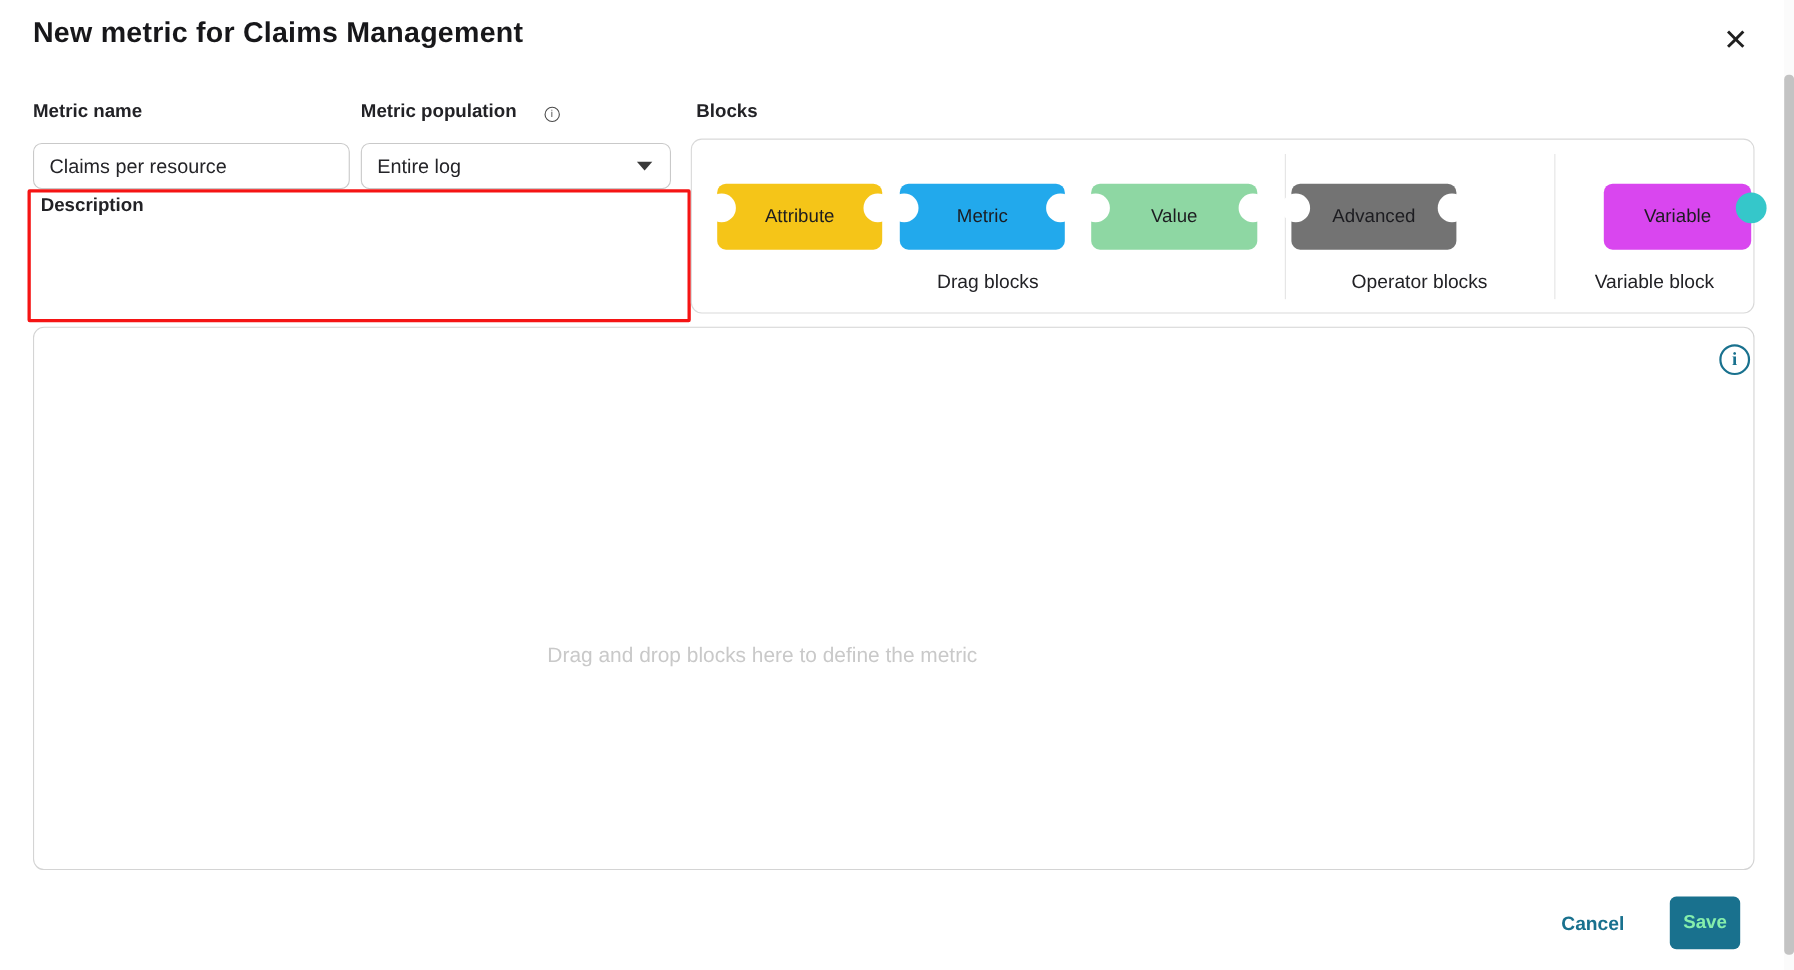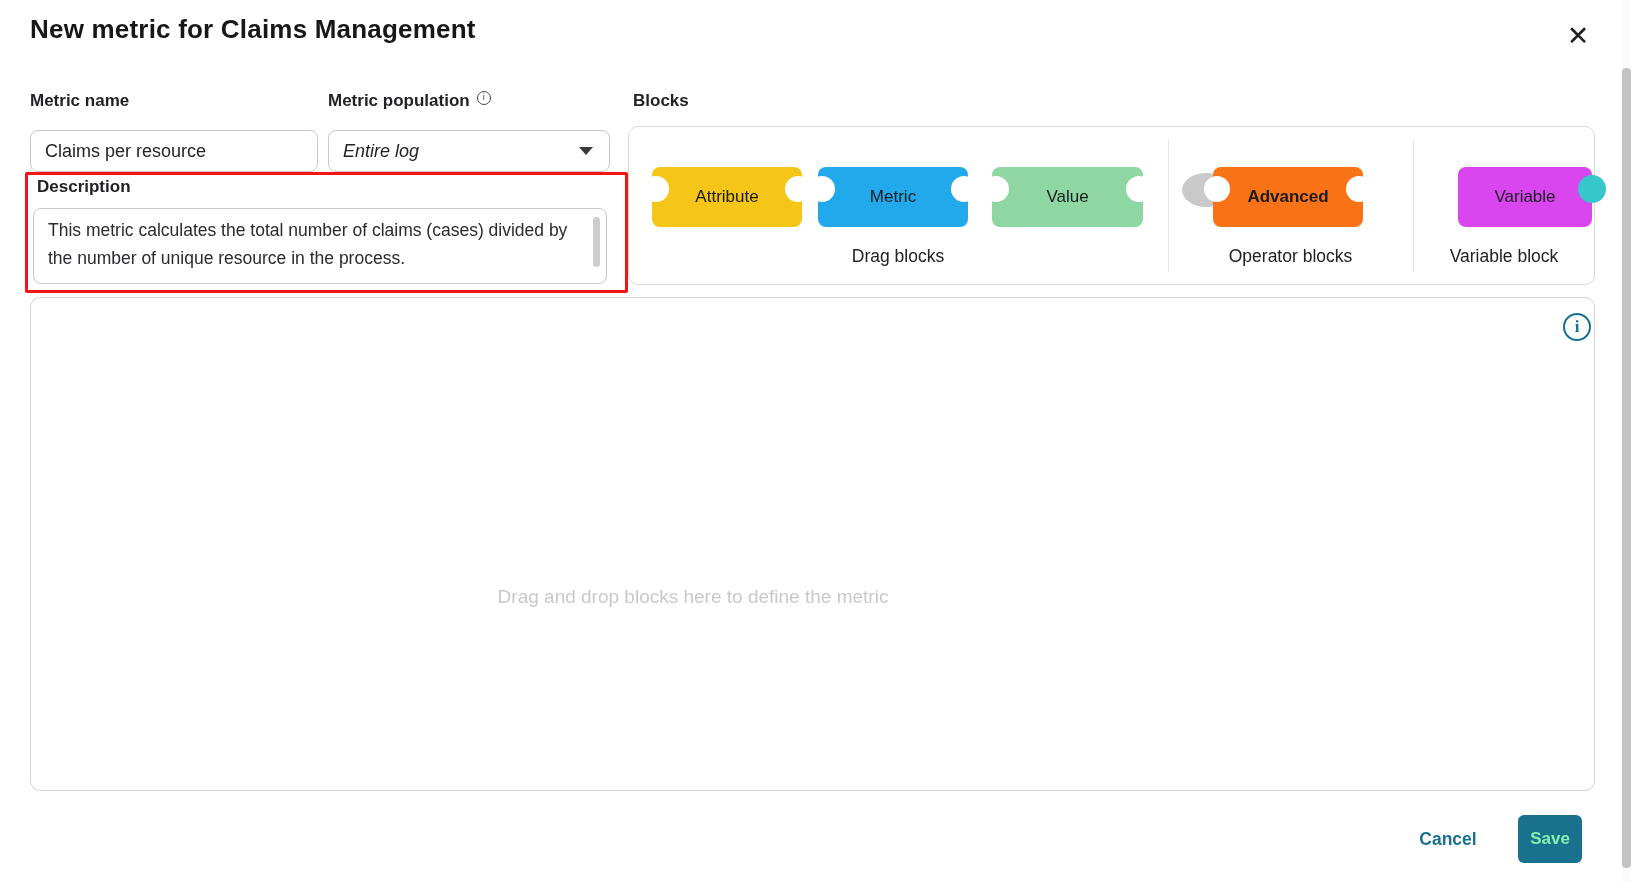--- a/index.html
+++ b/index.html
@@ -29,21 +29,21 @@
     font-size: 27px; line-height: 36px; text-align: center;
     color: #202020; cursor: pointer; background: none; border: none;
     font-family: "Liberation Sans", sans-serif;
   }
 
   
   .field-label {
     font-size: 17px; font-weight: 700; color: #222226;
   }
   .lbl-name { left: 30px; top: 91px; }
-  .lbl-pop  { left: 328px; top: 91px; display: flex; align-items: flex-start; gap: 7px; }
+  .lbl-pop  { left: 328px; top: 91px; display: flex; align-items: flex-end; gap: 25px; }
   .lbl-blocks { left: 633px; top: 91px; }
   .lbl-desc { left: 37px; top: 177px; }
 
   .mini-info {
     display: inline-block; width: 14px; height: 14px;
     border: 1.4px solid #4a4a4a; border-radius: 50%;
     font-size: 9px; line-height: 11px; text-align: center;
     font-weight: 400; color: #4a4a4a; font-style: normal;
   }
 
@@ -53,21 +53,21 @@
     border: 1px solid #c9c9c9; border-radius: 8px;
     padding: 0 14px; font-size: 18px; color: #242428;
     font-family: "Liberation Sans", sans-serif;
     background: #fff; outline: none;
   }
   .select-box {
     left: 328px; top: 130px; width: 282px; height: 42px;
     border: 1px solid #c9c9c9; border-radius: 8px;
     background: #fff; cursor: pointer;
     display: flex; align-items: center; justify-content: space-between;
-    padding: 0 16px 0 14px; font-size: 18px; color: #242428; font-style: italic;
+    padding: 0 16px 0 14px; font-size: 18px; color: #242428;
   }
   .caret-down {
     width: 0; height: 0;
     border-left: 7px solid transparent;
     border-right: 7px solid transparent;
     border-top: 8px solid #3a3a3a;
   }
 
   
   .highlight-box {
@@ -108,21 +108,21 @@
   .notch {
     position: absolute; width: 26px; height: 26px; top: 9px;
     border-radius: 50%; background: #ffffff;
   }
   .notch-l { left: -9px; }
   .notch-r { right: -9px; }
 
   .blk-attribute { left: 652px; width: 150px; background: #f5c518; }
   .blk-metric    { left: 818px; width: 150px; background: #22a9ec; }
   .blk-value     { left: 992px; width: 151px; background: #8ed7a3; }
-  .blk-advanced  { left: 1213px; width: 150px; background: #f97316; font-weight: bold; }
+  .blk-advanced  { left: 1174px; width: 150px; background: #737373; }
   .blk-variable  { left: 1458px; width: 134px; background: #d946ef; }
   .bump {
     position: absolute; right: -14px; top: 8px;
     width: 28px; height: 28px; border-radius: 50%; background: #35c7ca;
   }
   .operator-ellipse {
     left: 1182px; top: 173px; width: 48px; height: 34px;
     border-radius: 50%; background: #c9c9c9;
   }
 
@@ -193,24 +193,20 @@
   <input class="abs text-input" type="text" value="Claims per resource" style="">
 
   <div class="abs select-box">
     <span>Entire log</span>
     <span class="caret-down"></span>
   </div>
 
   <div class="abs highlight-box"></div>
 
   <div class="abs field-label lbl-desc">Description</div>
-  <div class="abs desc-area">
-    <div class="desc-text">This metric calculates the total number of claims (cases) divided by the number of unique resource in the process.</div>
-    <div class="desc-scroll-thumb"></div>
-  </div>
 
   <div class="abs blocks-panel"></div>
   <div class="abs v-divider div-1"></div>
   <div class="abs v-divider div-2"></div>
 
   <div class="abs block blk-attribute">
     <span class="notch notch-l"></span>
     <span>Attribute</span>
     <span class="notch notch-r"></span>
   </div>

